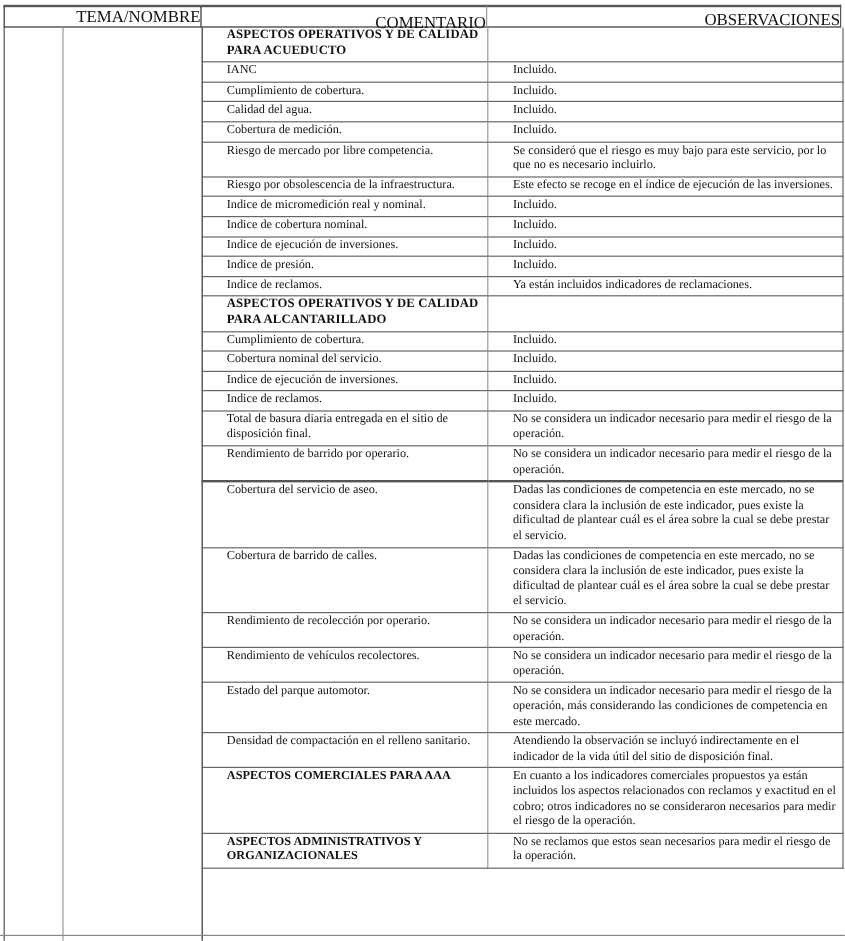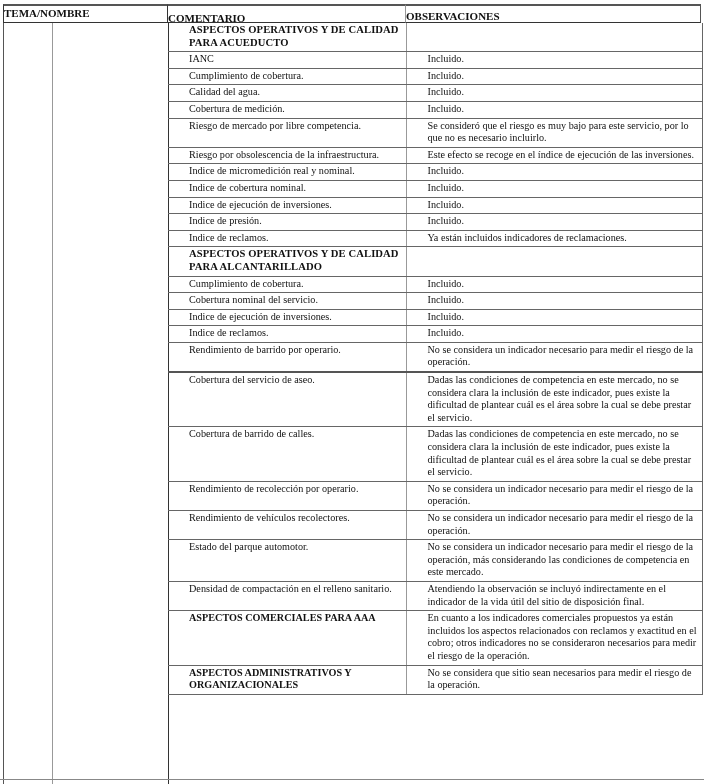--- a/index.html
+++ b/index.html
@@ -2,21 +2,21 @@
 <html><head>
 <meta charset="utf-8">
 <style>
   html, body { margin: 0; padding: 0; background: #ffffff; }
   body { width: 704px; height: 784px; overflow: hidden; position: relative;
          font-family: "Liberation Serif", "DejaVu Serif", serif; color: #111; }
   .page { position: absolute; left: 0; top: 0; width: 704px; height: 784px; }
 
   
   .hdr { position: absolute; top: 4px; height: 19px; border-top: 2px solid #555;
-         font-size: 11px; font-weight: bold; text-align: left; box-sizing: border-box;
+         font-size: 14px; font-weight: normal; text-align: right; box-sizing: border-box;
          border-bottom: 1px solid #333; }
   .hdr span { display: block; }
   .h-tema { left: 3px; width: 165px; border-left: 1px solid #333; border-right: 1px solid #333; padding-top: 1px; border-bottom: 1px solid #333; }
   .h-com  { left: 168px; width: 238px; padding-top: 6px; border-right: 1px solid #999; }
   .h-obs  { left: 406px; width: 295px; padding-top: 4px; border-right: 1px solid #555; }
 
   
   .lcol { position: absolute; border-left: 1px solid #555; }
   .lc1 { left: 3px; top: 23px; height: 761px; }
   .lc2 { left: 52px; top: 23px; height: 761px; border-left-color: #999; }
@@ -117,20 +117,24 @@
           <td class="o">Incluido.</td>
         </tr>
         <tr>
           <td class="c">Indice de ejecución de inversiones.</td>
           <td class="o">Incluido.</td>
         </tr>
         <tr>
           <td class="c">Indice de reclamos.</td>
           <td class="o">Incluido.</td>
         </tr>
+        <tr>
+          <td class="c">Total de basura diaria entregada en el sitio de disposición final.</td>
+          <td class="o">No se considera un indicador necesario para medir el riesgo de la operación.</td>
+        </tr>
         <tr class="sep">
           <td class="c">Rendimiento de barrido por operario.</td>
           <td class="o">No se considera un indicador necesario para medir el riesgo de la operación.</td>
         </tr>
         <tr>
           <td class="c">Cobertura del servicio de aseo.</td>
           <td class="o">Dadas las condiciones de competencia en este mercado, no se considera clara la inclusión de este indicador, pues existe la dificultad de plantear cuál es el área sobre la cual se debe prestar el servicio.</td>
         </tr>
         <tr>
           <td class="c">Cobertura de barrido de calles.</td>
@@ -151,19 +155,19 @@
         <tr>
           <td class="c">Densidad de compactación en el relleno sanitario.</td>
           <td class="o">Atendiendo la observación se incluyó indirectamente en el indicador de la vida útil del sitio de disposición final.</td>
         </tr>
         <tr class="boldrow">
           <td class="c">ASPECTOS COMERCIALES PARA AAA</td>
           <td class="o">En cuanto a los indicadores comerciales propuestos ya están incluidos los aspectos relacionados con reclamos y exactitud en el cobro; otros indicadores no se consideraron necesarios para medir el riesgo de la operación.</td>
         </tr>
         <tr class="boldrow">
           <td class="c">ASPECTOS ADMINISTRATIVOS Y ORGANIZACIONALES</td>
-          <td class="o">No se considera que sitio sean necesarios para medir el riesgo de la operación.</td>
+          <td class="o">No se reclamos que estos sean necesarios para medir el riesgo de la operación.</td>
         </tr>
       </tbody>
   </table>
 
   <div class="footer-line"></div>
 </div>
 
 </body></html>

